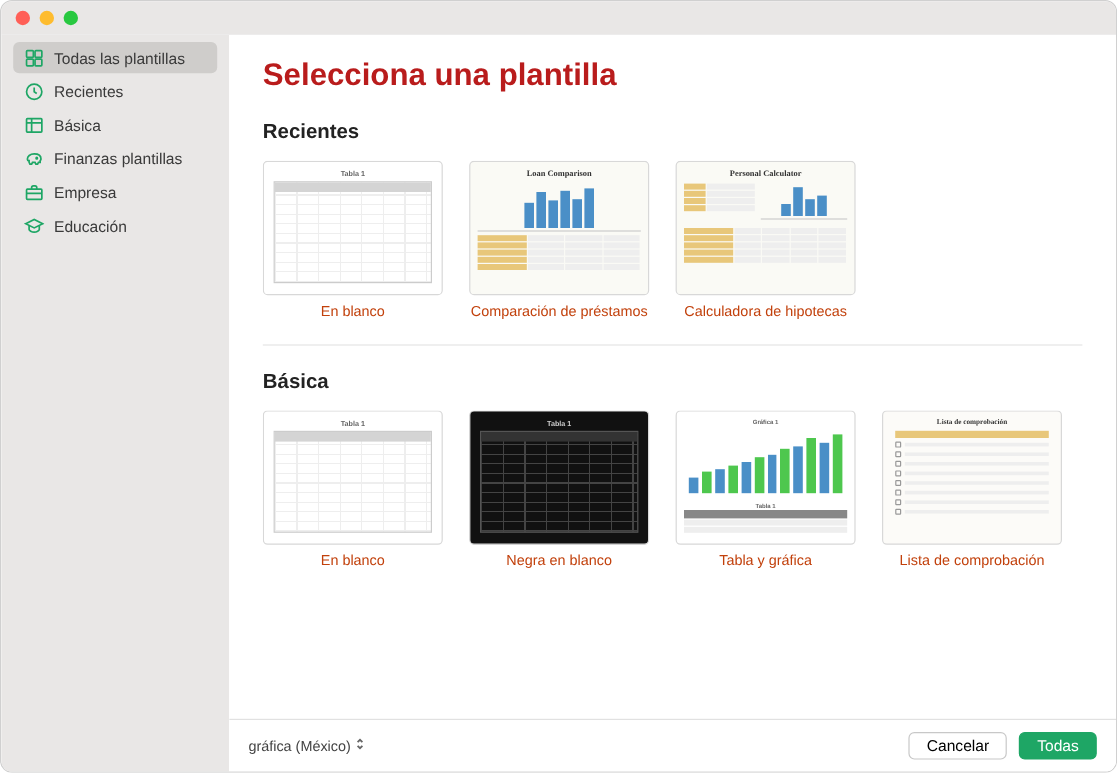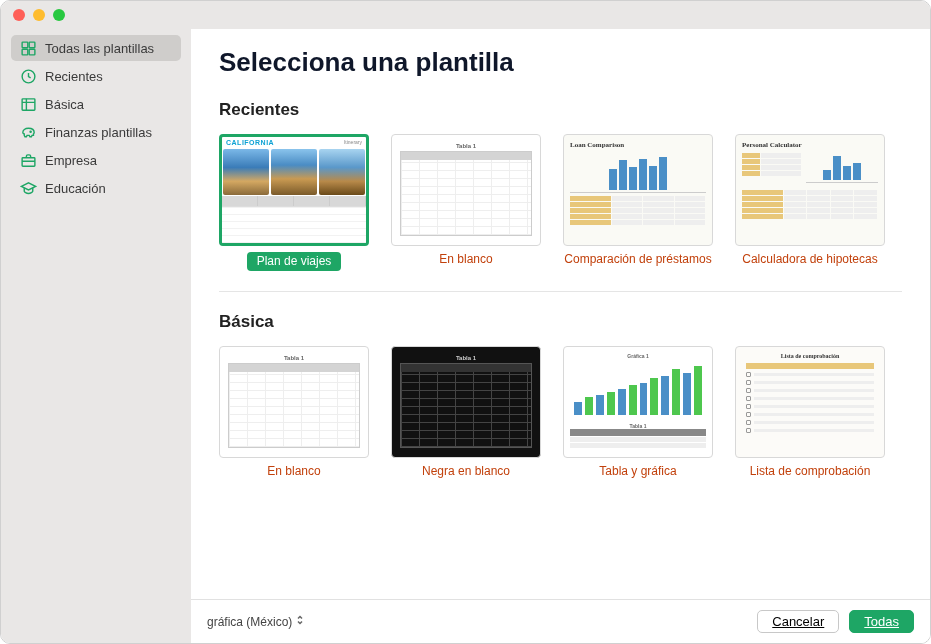--- a/index.html
+++ b/index.html
@@ -84,21 +84,21 @@
     }
     .content {
       flex: 1;
       overflow-y: auto;
       overflow-x: hidden;
       padding: 18px 0 0 28px;
     }
     .page-title {
       font-size: 26px;
       font-weight: 700;
-      color: #0f172a;
+      color: #b91c1c;
       margin-bottom: 22px;
     }
     .section-title {
       font-size: 17px;
       font-weight: 700;
       color: #222;
       margin-bottom: 14px;
     }
     .template-row {
       display: flex;
@@ -169,21 +169,20 @@
       display: flex;
       gap: 10px;
     }
     .btn {
       padding: 3px 14px;
       border-radius: 5px;
       font-size: 13px;
       cursor: pointer;
       border: 1px solid #c8c8c8;
       background: #fff;
-      text-decoration: underline;
     }
     .btn-primary {
       background: #1ea665;
       color: #fff;
       border: 1px solid #1ea665;
       font-weight: 500;
     }
     
     .thumb-california {
       display: flex;
@@ -211,20 +210,21 @@
       border:1px solid #555;
       background: repeating-linear-gradient(0deg,#444 0,#444 1px,transparent 1px,transparent 8px),
                   repeating-linear-gradient(90deg,#444 0,#444 1px,transparent 1px,transparent 18px);
     }
     .thumb-black .blank-grid-title { color:#ccc; }
     .thumb-black .blank-grid-head { background:#333; }
     .thumb-loan, .thumb-mortgage {
       background: #fafaf5;
       padding: 6px;
       font-size: 5px;
+      text-align: center;
     }
     .doc-title { font-weight: bold; font-size: 7px; color: #333; margin-bottom: 4px; font-family: Georgia, serif; }
     .bar-chart { height: 40px; display:flex; align-items:flex-end; gap:2px; justify-content:center; padding:2px 6px; border-bottom:1px solid #ccc; margin-bottom:3px; }
     .bar { width:8px; background:#4a8fc7; }
     .data-rows { display:flex; flex-direction:column; gap:1px; }
     .data-row { height:5px; display:flex; }
     .dr-label { width:30%; background:#e8c77a; margin-right:1px; }
     .dr-val { flex:1; background:#eee; margin-right:1px; }
     .thumb-chart { padding:6px; }
     .mixed-bars { height:60px; display:flex; align-items:flex-end; gap:3px; padding:4px; }
@@ -320,41 +320,20 @@
     </div>
 
     <div class="main">
       <div class="content">
         <h1 class="page-title">Selecciona una plantilla</h1>
 
         <div class="section">
           <h2 class="section-title">Recientes</h2>
           <div class="template-row">
 
-            <div class="template-item">
-              <div class="thumbnail selected thumb-california">
-                <div style="display:flex; justify-content:space-between; padding:2px 4px;">
-                  <span class="cal-title">CALIFORNIA</span>
-                  <span style="font-size:5px;color:#888;">Itinerary</span>
-                </div>
-                <div class="cal-photos">
-                  <div class="cal-photo" style="background:linear-gradient(180deg,#7bb8e8 0%,#3a7cb8 40%,#d4a862 70%,#8a6a3a 100%);"></div>
-                  <div class="cal-photo" style="background:linear-gradient(180deg,#8ac4ec 0%,#4a8cc4 35%,#c99a52 65%,#7a5a2a 100%);"></div>
-                  <div class="cal-photo" style="background:linear-gradient(180deg,#a8d4f0 0%,#5a98ca 40%,#b88a4a 70%,#6a4a1a 100%);"></div>
-                </div>
-                <div class="cal-grid-head">
-                    <div></div>
-                    <div></div>
-                    <div></div>
-                    <div></div>
-                  </div>
-                <div class="cal-grid"></div>
-              </div>
-              <div class="template-label selected">Plan de viajes</div>
-            </div>
 
             <div class="template-item">
               <div class="thumbnail thumb-blank">
                 <div class="blank-grid-title">Tabla 1</div>
                 <div class="blank-grid">
                     <div class="blank-grid-head"></div>
                   </div>
               </div>
               <div class="template-label">En blanco</div>
             </div>

